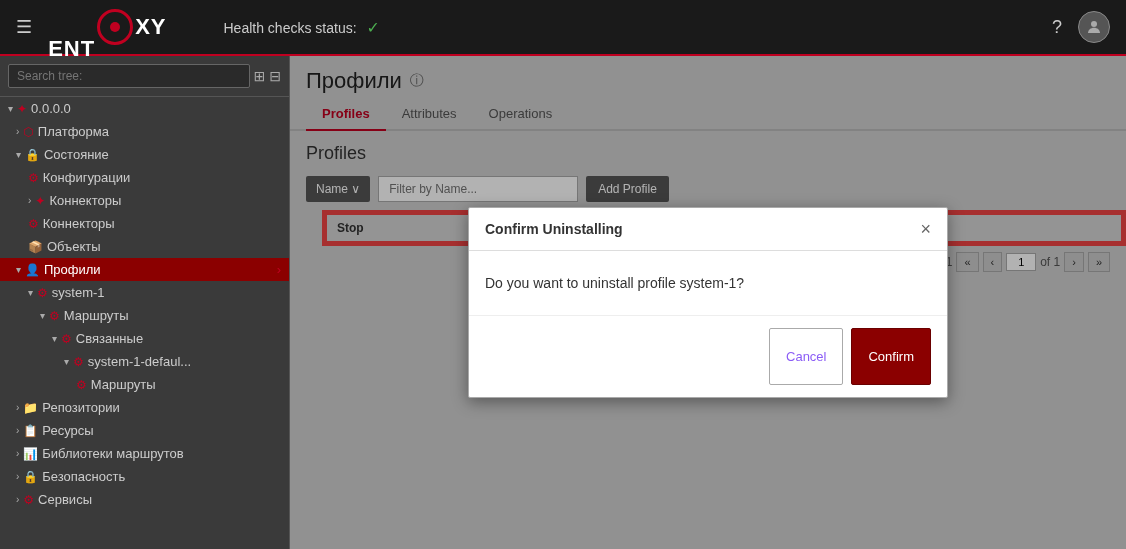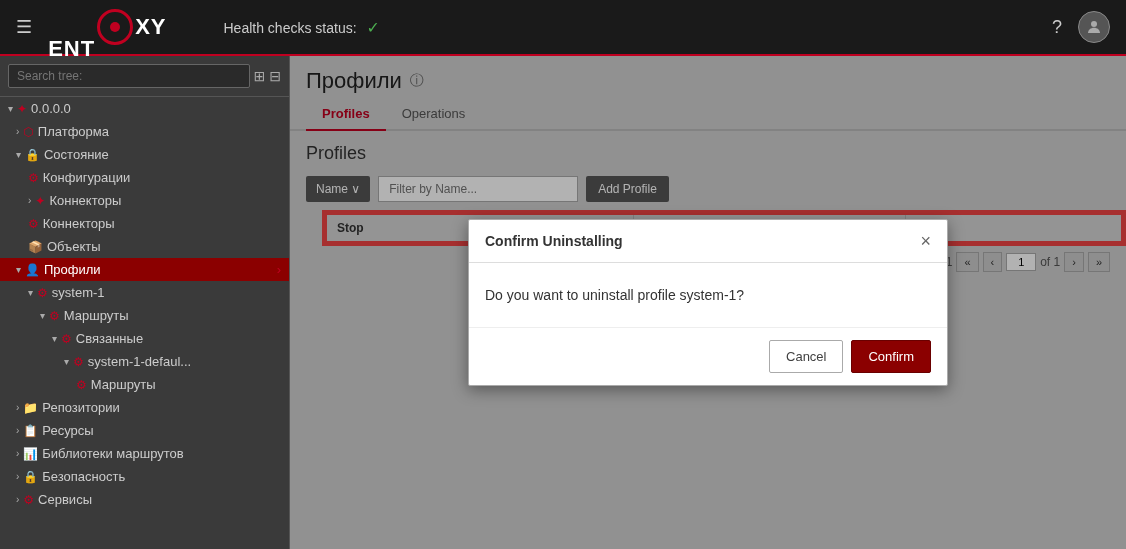--- a/index.html
+++ b/index.html
@@ -256,24 +256,24 @@
     .dialog-footer {
       display: flex;
       justify-content: flex-end;
       gap: 8px;
       padding: 12px 16px;
       border-top: 1px solid #eee;
     }
     .btn-cancel {
       background: white;
       border: 1px solid #aaa;
-      padding: 8px 16px;
+      padding: 20px 16px;
       font-size: 13px;
       cursor: pointer;
-      color: #404040;
+      color: #8b5cf6;
       border-radius: 2px;
     }
     .btn-confirm {
       background: #8b0000;
       border: 1px solid #6a0000;
       padding: 7px 16px;
       font-size: 13px;
       cursor: pointer;
       color: white;
       border-radius: 2px;
@@ -405,20 +405,21 @@
   </div>
 
   <div class="content">
     <div class="page-title-bar">
       <span class="page-title">Профили</span>
       <span class="info-icon">ⓘ</span>
     </div>
 
     <div class="tabs">
       <div class="tab active">Profiles</div>
+      <div class="tab">Attributes</div>
       <div class="tab">Operations</div>
     </div>
 
     <div class="section-title">Profiles</div>
 
     <div class="filter-bar">
       <button class="filter-name-btn">Name ∨</button>
       <input class="filter-input" type="text" placeholder="Filter by Name..." style="">
       <button class="add-profile-btn">Add Profile</button>
     </div>

